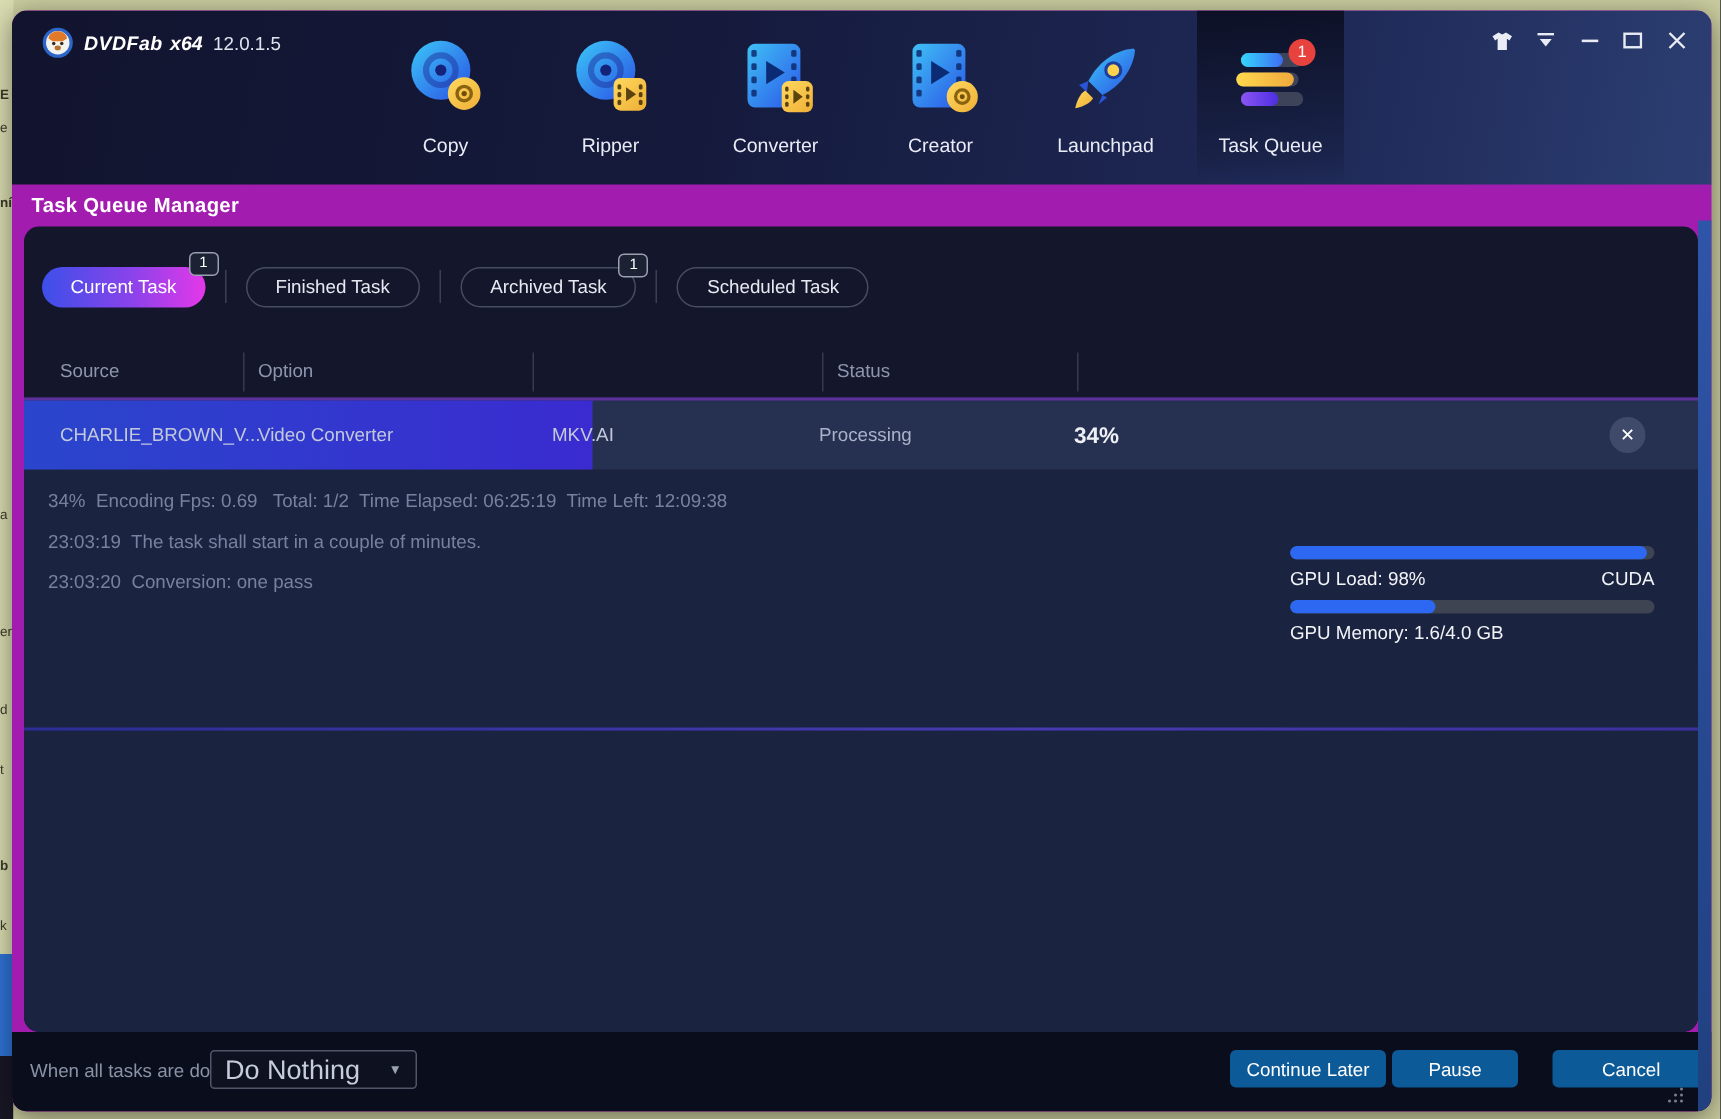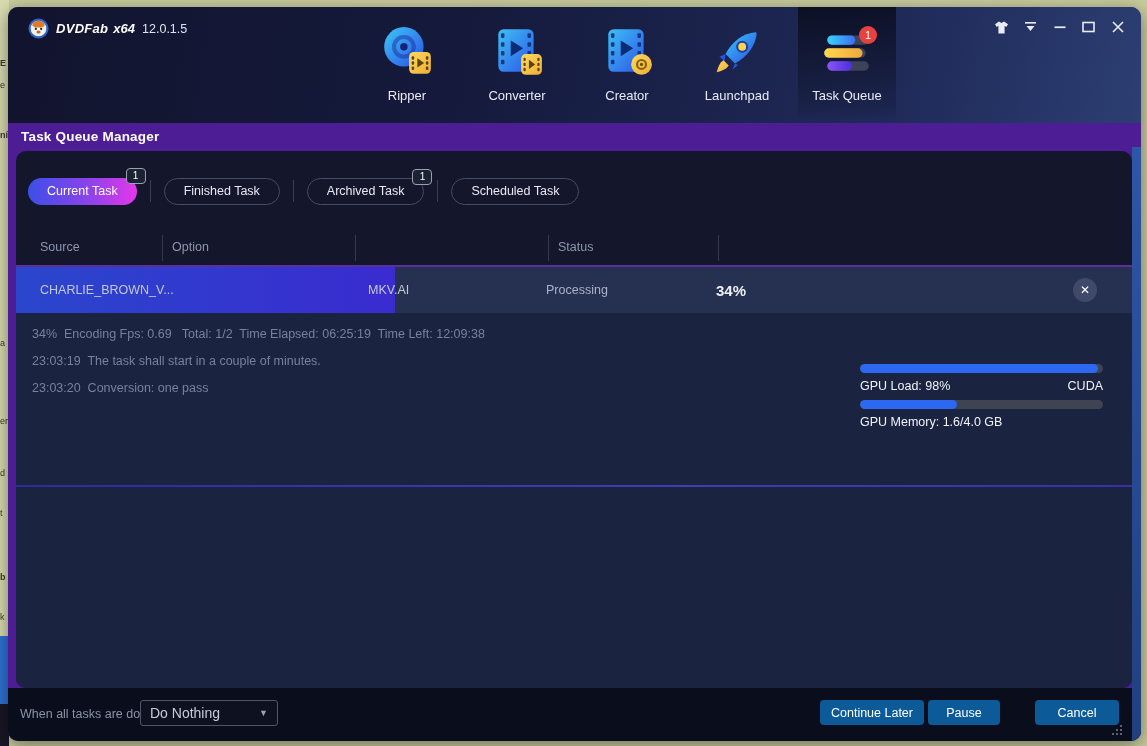--- a/index.html
+++ b/index.html
@@ -6,21 +6,21 @@
   .stage{position:relative;width:1147px;height:746px;overflow:hidden;
     background:#c9cc9e;font-family:"Liberation Sans","DejaVu Sans",sans-serif;
     -webkit-font-smoothing:antialiased;cursor:default;}
   
   .bg-strip{position:absolute;left:0;top:0;width:9px;height:746px;background:#d9dbb0;overflow:hidden;}
   .bg-frag{position:absolute;left:0;font-size:9px;color:#3c3c28;line-height:10px;white-space:nowrap;}
   .bg-strip-blue{position:absolute;left:0;top:636px;width:9px;height:68px;background:#2f72d4;}
   .bg-strip-dark{position:absolute;left:0;top:704px;width:9px;height:42px;background:#191726;}
   
   .window{position:absolute;left:8px;top:7px;width:1133px;height:734px;border-radius:10px;
-    background:#4c1d95;overflow:hidden;box-shadow:0 4px 18px rgba(0,0,0,.45);text-decoration:underline;}
+    background:#a21caf;overflow:hidden;box-shadow:0 4px 18px rgba(0,0,0,.45);text-decoration:underline;}
   .frame-right{position:absolute;right:0;top:140px;bottom:0;width:9px;z-index:9;
     background:linear-gradient(180deg,#2e55a8,#20407f);}
   .header{position:absolute;top:0;left:0;right:0;height:116px;
     background:linear-gradient(100deg,#12142e 0%,#151a3c 40%,#1f2a58 78%,#2c3e72 100%);}
   
   .titlebar{position:absolute;top:11px;left:20px;display:flex;align-items:center;z-index:5;}
   .logo{width:21px;height:21px;margin-right:7px;}
   .brand{color:#fff;font-weight:bold;font-style:italic;font-size:13px;letter-spacing:.3px;}
   .arch{color:#fff;font-weight:bold;font-style:italic;font-size:13px;margin-left:5px;}
   .version{color:#dfe2ef;font-size:12.5px;margin-left:7px;}
@@ -73,27 +73,27 @@
   .gpu-bar{position:relative;width:100%;height:9px;border-radius:5px;background:#3f4452;overflow:hidden;}
   .gpu-bar-fill{position:absolute;left:0;top:0;height:100%;border-radius:5px;background:#2c68f2;}
   .gpu-row{display:flex;justify-content:space-between;margin:6px 0 7px 0;color:#f2f4f8;font-size:12.5px;}
   .gpu-label{color:#f2f4f8;font-size:12.5px;margin-top:6px;}
   
   .footer{position:absolute;left:0;right:0;bottom:0;height:53px;background:#0a0d1b;}
   .footer-label{position:absolute;left:12px;top:19px;font-size:12.5px;color:#8a92a6;}
   .dropdown{position:absolute;left:132px;top:12px;width:138px;height:26px;box-sizing:border-box;
     background:#0d1120;border:1px solid #50556a;border-radius:3px;display:flex;align-items:center;
     padding:0 9px;cursor:pointer;}
-  .dropdown-value{flex:1;font-size:14px;color:#c6ccda;}
+  .dropdown-value{flex:1;font-size:18px;color:#c6ccda;}
   .dropdown-caret{font-size:9px;color:#9aa1b2;}
   .btn{position:absolute;top:12px;height:25px;border-radius:4px;background:#0d5a99;color:#fff;
     font-size:12.5px;display:flex;align-items:center;justify-content:center;cursor:pointer;}
   .btn-continue{left:812px;width:104px;}
-  .btn-pause{left:920px;width:72px;}
-  .btn-cancel{left:1027px;width:84px;}
+  .btn-pause{left:920px;width:84px;}
+  .btn-cancel{left:1027px;width:105px;}
   .grip{position:absolute;right:18px;bottom:5px;width:13px;height:13px;cursor:nwse-resize;z-index:10;}
   .hidden-defs{position:absolute;width:0;height:0;}
 </style>
 </head>
 <body>
 
 <svg class="hidden-defs" aria-hidden="true">
   <defs>
     <linearGradient id="discG" x1="0" y1="0" x2="1" y2="1">
       <stop offset="0" stop-color="#3cc8f8"></stop>
@@ -179,20 +179,31 @@
               <rect x="1" y="1.5" width="11" height="9" fill="none" stroke="#e9ecf4" stroke-width="1.6"></rect>
             </svg>
         </span>
         <span class="wc">
           <svg width="12" height="12" viewBox="0 0 12 12">
               <path d="M1 1 L11 11 M11 1 L1 11" stroke="#e9ecf4" stroke-width="1.6"></path>
             </svg>
         </span>
       </div>
 
+      <div class="nav-item" style="left:240px;">
+        <svg class="nav-icon" viewBox="0 0 54 54">
+          <circle cx="24" cy="22" r="19" fill="url(#discG)"></circle>
+          <circle cx="24" cy="22" r="9.5" fill="none" stroke="#1c2f9c" stroke-width="4" opacity=".5"></circle>
+          <circle cx="24" cy="22" r="3.6" fill="#14227a"></circle>
+          <circle cx="39" cy="37" r="10.5" fill="url(#yelG)"></circle>
+          <circle cx="39" cy="37" r="4.6" fill="none" stroke="#8a6310" stroke-width="2.2"></circle>
+          <circle cx="39" cy="37" r="1.7" fill="#6e4e0c"></circle>
+        </svg>
+        <div class="nav-label">Copy</div>
+      </div>
 
       <div class="nav-item" style="left:350px;">
         <svg class="nav-icon" viewBox="0 0 54 54">
           <circle cx="24" cy="22" r="19" fill="url(#discG)"></circle>
           <circle cx="24" cy="22" r="9.5" fill="none" stroke="#1c2f9c" stroke-width="4" opacity=".5"></circle>
           <circle cx="24" cy="22" r="3.6" fill="#14227a"></circle>
           <rect x="29" y="27" width="21" height="21" rx="4.5" fill="url(#yelG)"></rect>
           <rect x="31.5" y="31" width="2.4" height="3.4" rx="1" fill="#5a430e"></rect>
           <rect x="31.5" y="36" width="2.4" height="3.4" rx="1" fill="#5a430e"></rect>
           <rect x="31.5" y="41" width="2.4" height="3.4" rx="1" fill="#5a430e"></rect>
@@ -304,20 +315,21 @@
         <span class="th" style="left:542px;">Status</span>
         <span class="th-sep" style="left:146px;"></span>
         <span class="th-sep" style="left:339px;"></span>
         <span class="th-sep" style="left:532px;"></span>
         <span class="th-sep" style="left:702px;"></span>
       </div>
 
       <div class="trow">
         <div class="trow-fill" style="width: 34%;"></div>
         <span class="td" style="left:24px;">CHARLIE_BROWN_V...</span>
+        <span class="td" style="left:156px;">Video Converter</span>
         <span class="td" style="left:352px;text-align:center;">MKV.AI</span>
         <span class="td" style="left:530px;color:#aab3c9;">Processing</span>
         <span class="td td-progress" style="left:700px;">34%</span>
         <span class="row-close">✕</span>
       </div>
 
       <div class="logs">
         <div class="log-line">34%  Encoding Fps: 0.69   Total: 1/2  Time Elapsed: 06:25:19  Time Left: 12:09:38</div>
         <div class="log-line">23:03:19  The task shall start in a couple of minutes.</div>
         <div class="log-line">23:03:20  Conversion: one pass</div>

